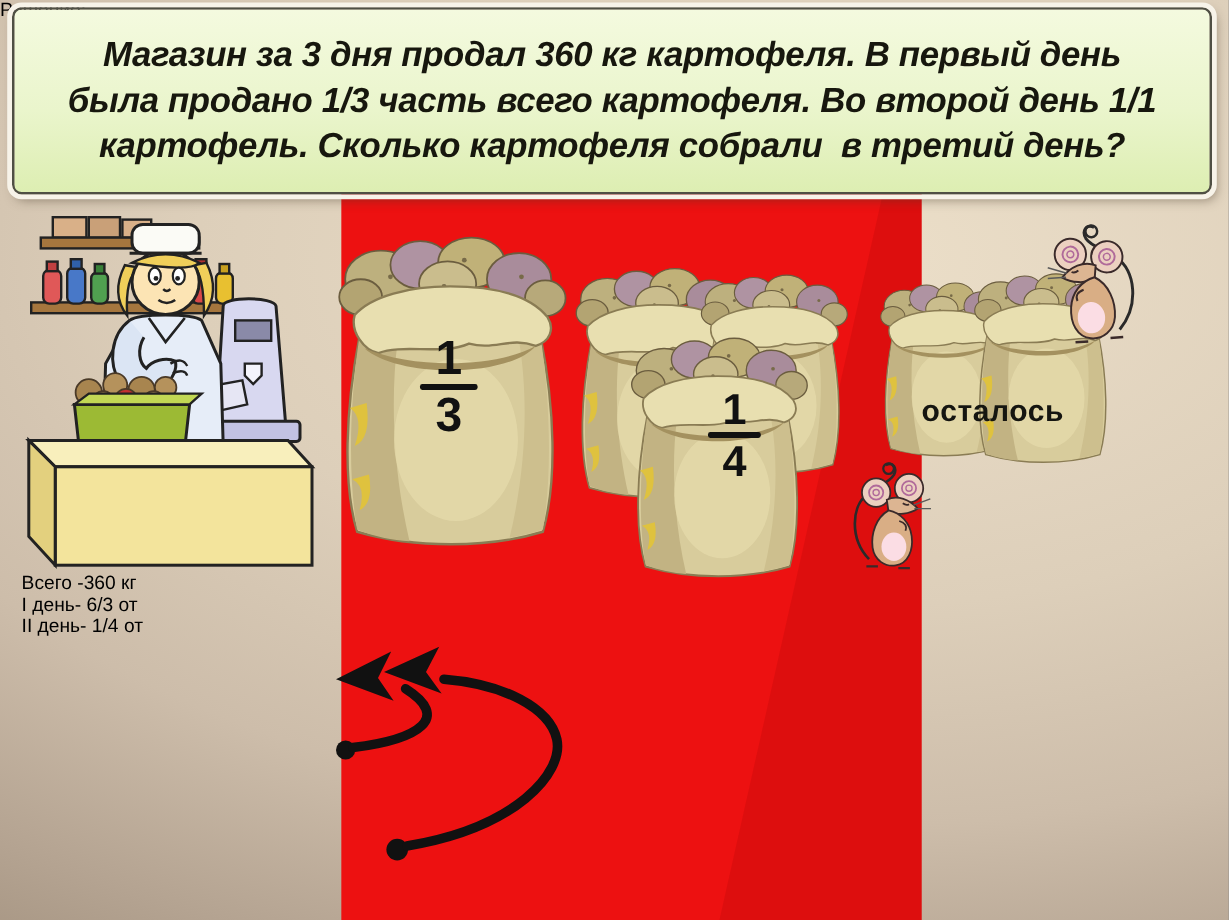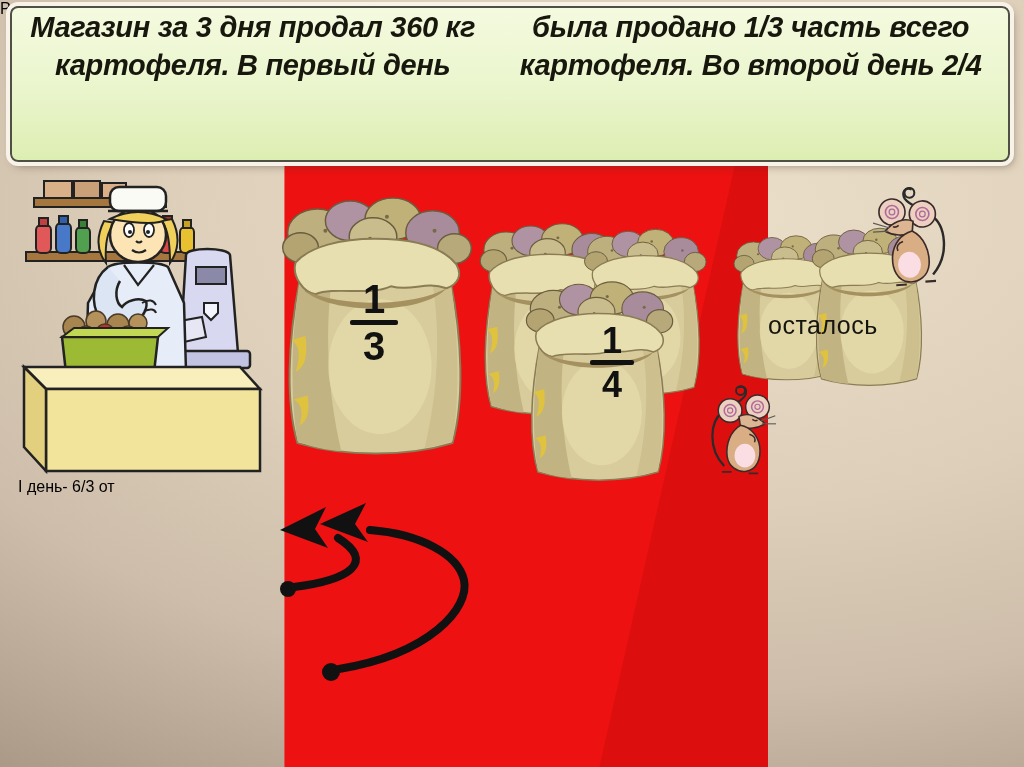--- a/index.html
+++ b/index.html
@@ -7,37 +7,37 @@
     position:relative;width:1024px;height:767px;overflow:hidden;
     font-family:"Liberation Sans",sans-serif;
     background:radial-gradient(130% 95% at 68% 28%, #ecdfc9 0%, #ddcfba 40%, #cdbdaa 65%, #b4a391 85%, #a08f7c 100%);
   }
   
   .problem-box{
     position:absolute;left:10px;top:6px;width:996px;height:152px;
     background:linear-gradient(180deg,#f4fadf 0%,#eaf5cc 55%,#ddeeb2 100%);
     border:2px solid #4f4f44;border-radius:8px;outline:4px solid #f7f3e9;
     box-shadow:3px 4px 9px rgba(70,55,40,.5);
-    display:flex;flex-direction:row;justify-content:center;text-align:center;
+    display:flex;flex-direction:column;justify-content:center;text-align:center;
   }
   .problem-box .pline{
     font-size:29px;line-height:38px;font-weight:bold;font-style:italic;
     color:#17170e;white-space:pre-wrap;letter-spacing:-0.3px;
   }
   
   .abs{position:absolute;}
   svg{display:block;}
   
   .fraction{position:absolute;text-align:center;color:#111;font-weight:bold;}
   .fraction .num,.fraction .den{font-size:40px;line-height:36px;}
   .fraction .bar{height:5px;background:#111;margin:3px auto;width:48px;border-radius:2px;}
   .fraction.small .num,.fraction.small .den{font-size:36px;line-height:33px;}
   .fraction.small .bar{width:44px;}
   .ostalos-label{
-    position:absolute;font-size:25px;font-weight:normal;color:#151510;letter-spacing:.5px;
+    position:absolute;font-size:25px;font-weight:bold;color:#151510;letter-spacing:.5px;margin-top:18px;
   }
   
   .summary-box{
     position:absolute;left:18px;top:478px;width:479px;height:266px;
     background:linear-gradient(165deg,#fdf4e5 0%,#fce3c4 40%,#f9c globalThis;
     background:linear-gradient(165deg,#fdf4e5 0%,#fce3c4 40%,#f9c893 78%,#f7bd83 100%);
     border:2px solid #eec49a;border-radius:7px;
     box-shadow:6px 7px 10px rgba(75,55,35,.45);
   }
   .summary-total{
@@ -115,21 +115,22 @@
         <path d="M52,60 C38,68 32,86 34,102 C36,116 48,124 60,122 C74,120 80,105 78,89 C76,74 66,63 52,60 Z" fill="#d9ae85" stroke="#3a2a2a" stroke-width="2"></path>
         <ellipse cx="58" cy="101" rx="14" ry="16" fill="#fbdde4"></ellipse>
         <path d="M64,72 q10,3 7,11" fill="none" stroke="#3a2a2a" stroke-width="2"></path>
         <path d="M40,123 h-13 M63,125 h13" stroke="#3a2a2a" stroke-width="2.5"></path>
       </symbol>
     </defs>
   </svg>
 
   <div class="problem-box">
     <div class="pline">Магазин за 3 дня продал 360 кг картофеля. В первый день</div>
-    <div class="pline">была продано 1/3 часть всего картофеля. Во второй день 2/4</div>
+    <div class="pline">была продано 1/3 часть всего картофеля. Во второй день 1/1</div>
+    <div class="pline">картофель. Сколько картофеля собрали  в третий день?</div>
   </div>
 
   <svg class="abs" style="left:8px;top:175px" width="258" height="300" viewBox="0 0 258 300">
     <g>
       <rect x="36" y="6" width="28" height="17" fill="#d9b088" stroke="#222" stroke-width="2"></rect>
       <rect x="66" y="6" width="26" height="17" fill="#c9a078" stroke="#222" stroke-width="2"></rect>
       <rect x="94" y="8" width="24" height="15" fill="#d9b088" stroke="#222" stroke-width="2"></rect>
       <rect x="26" y="23" width="132" height="9" fill="#a5763e" stroke="#222" stroke-width="2"></rect>
       <rect x="18" y="77" width="188" height="9" fill="#a5763e" stroke="#222" stroke-width="2"></rect>
       <g stroke="#222" stroke-width="2">
@@ -230,25 +231,32 @@
 
   <svg class="abs" style="left:872px;top:182px;transform:scaleX(-1) rotate(4deg)" width="84" height="106" viewBox="0 0 100 130">
       <use href="#sym-mouse"></use>
     </svg>
 
   <svg class="abs" style="left:702px;top:380px" width="74" height="98" viewBox="0 0 100 130">
       <use href="#sym-mouse"></use>
     </svg>
 
   <div class="summary-box">
+    <div class="summary-total">Всего -360 кг</div>
 
     <div class="summary-row row1">
       <span class="roman">I</span>
       <span class="word">день-</span>
       <span class="value">6/3</span>
+      <span class="unit red">от</span>
+    </div>
+    <div class="summary-row row2">
+      <span class="roman">II</span>
+      <span class="word">день-</span>
+      <span class="value">1/4</span>
       <span class="unit red">от</span>
     </div>
 
     <svg class="summary-arrows" width="479" height="266" viewBox="0 0 479 266">
       <circle cx="270" cy="93" r="8" fill="#111"></circle>
       <path d="M276,91 C332,84 358,66 320,42" fill="none" stroke="#111" stroke-width="8" stroke-linecap="round"></path>
       <circle cx="313" cy="176" r="9" fill="#111"></circle>
       <path d="M321,173 C412,158 452,112 446,84 C440,58 402,38 352,34" fill="none" stroke="#111" stroke-width="8" stroke-linecap="round"></path>
       <path d="M262,34 L308,11 L297,33 L310,52 Z" fill="#111"></path>
       <path d="M302,28 L348,7 L337,28 L350,46 Z" fill="#111"></path>

